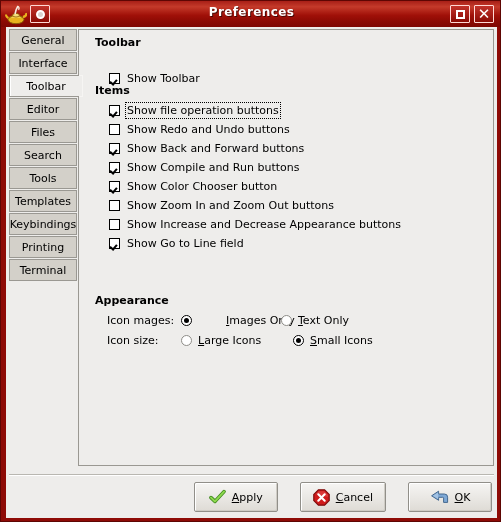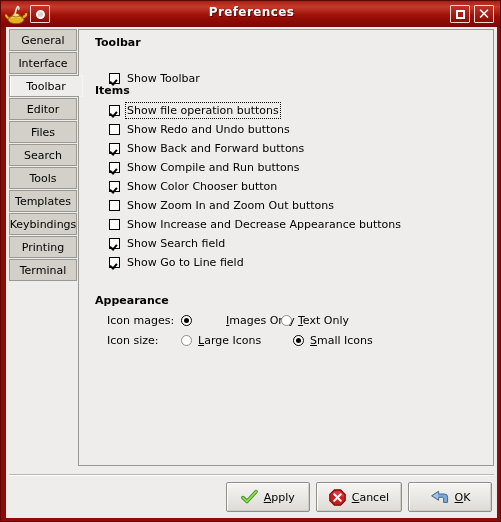--- a/index.html
+++ b/index.html
@@ -237,21 +237,21 @@
     width: 485px;
     height: 1px;
     background: #b9b7b1;
     border-bottom: 1px solid #ffffff;
   }
   #actionbar {
     position: absolute;
     right: 5px;
     top: 455px;
     display: flex;
-    gap: 6px;
+    gap: 22px;
   }
   .btn {
     box-sizing: border-box;
     height: 30px;
     min-width: 84px;
     padding: 0 12px;
     background: linear-gradient(to bottom, #f6f5f3 0%, #e9e7e3 55%, #dedbd5 100%);
     border: 1px solid #918f89;
     border-radius: 2px;
     box-shadow: inset 1px 1px 0 #ffffff, inset -1px -1px 0 #cfccc5;
@@ -383,24 +383,20 @@
             <div class="opt-row">
               <span class="checkbox"></span>
               <span class="opt-label">Show Zoom In and Zoom Out buttons</span>
             </div>
 
             <div class="opt-row">
               <span class="checkbox"></span>
               <span class="opt-label">Show Increase and Decrease Appearance buttons</span>
             </div>
 
-            <div class="opt-row">
-              <span class="checkbox checked"></span>
-              <span class="opt-label">Show Search field</span>
-            </div>
 
             <div class="opt-row">
               <span class="checkbox checked"></span>
               <span class="opt-label">Show Go to Line field</span>
             </div>
 
 
           </div>
         </div>
 

